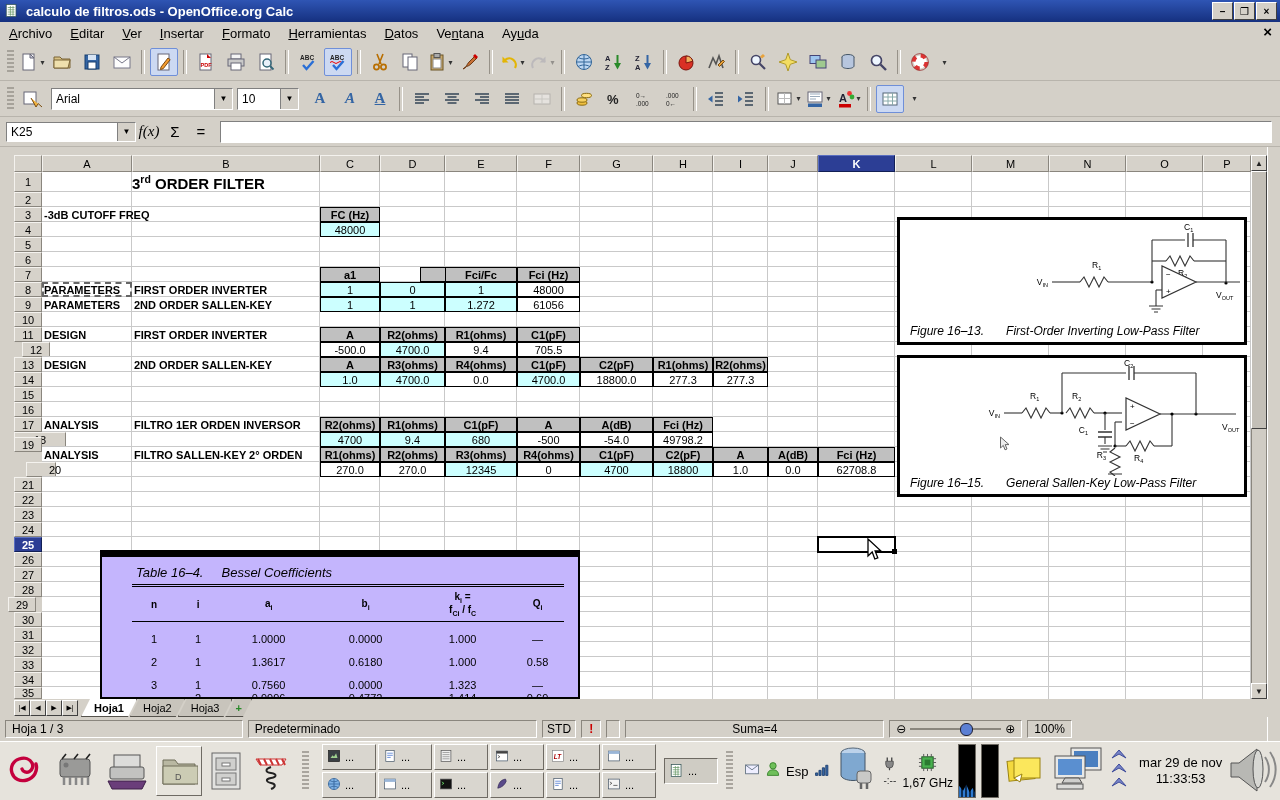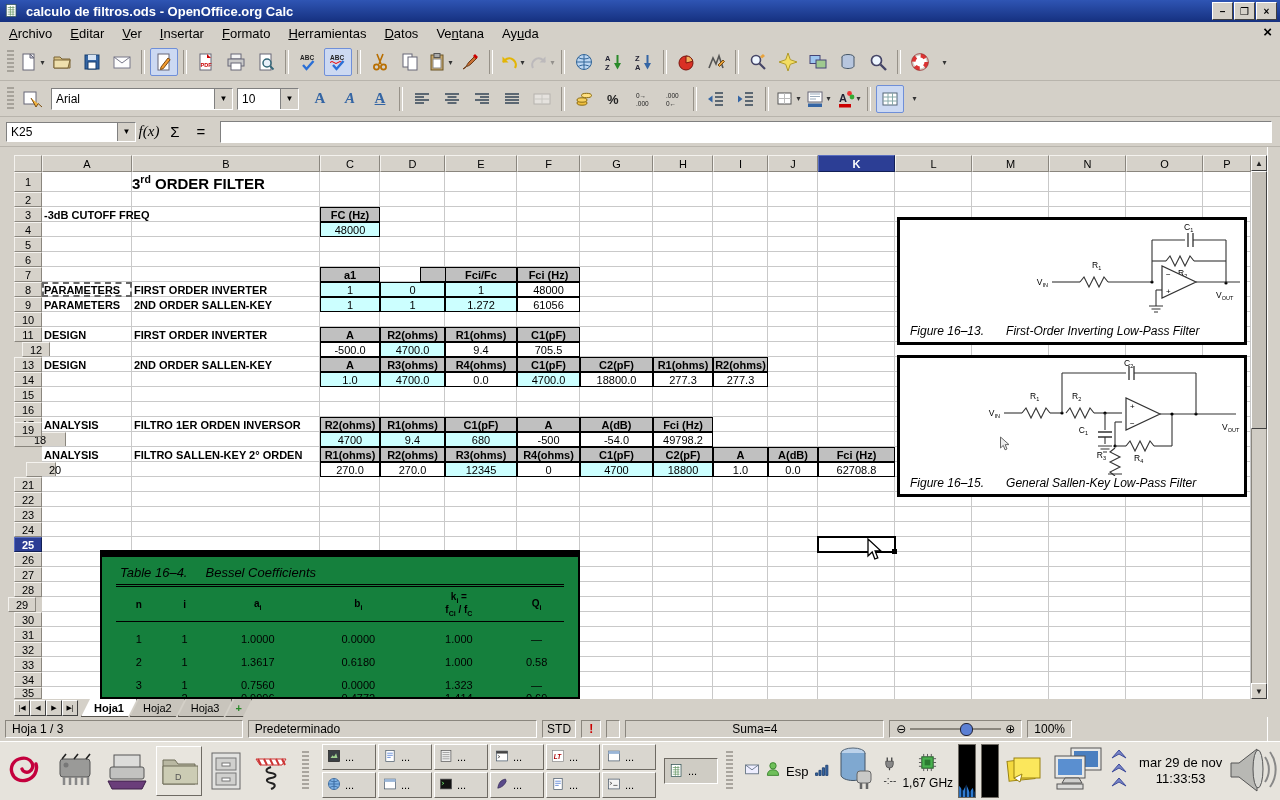--- a/index.html
+++ b/index.html
@@ -59,21 +59,21 @@
   .cell.white{background:#fff;justify-content:center;border:1px solid #000;}
   .sp{text-decoration:underline wavy #e00000 1px;text-underline-offset:2px;}
   
   .sb{background:#d0ccc4;border:1px solid #8a867e;box-sizing:border-box;}
   .sbtn{background:#d4d0c8;border:1px solid;border-color:#fff #404040 #404040 #fff;display:flex;align-items:center;justify-content:center;font-size:8px;color:#222;box-sizing:border-box;}
   .sthumb{background:#c3bfb7;border:1px solid;border-color:#fff #404040 #404040 #fff;box-sizing:border-box;}
   
   .figframe{background:#fff;border:3px solid #000;box-sizing:border-box;z-index:6;}
   .figcap{position:absolute;left:10px;bottom:4px;font-style:italic;font-size:12px;white-space:nowrap;}
   .figcap .gap{display:inline-block;width:22px;}
-  #bessel{background:#15803d;border:2px solid #000;border-top:7px solid #000;box-sizing:border-box;z-index:6;overflow:hidden;}
+  #bessel{background:#c4b5fd;border:2px solid #000;border-top:7px solid #000;box-sizing:border-box;z-index:6;overflow:hidden;padding-left:16px;}
   #btitle{font-style:italic;font-size:13px;margin:8px 0 4px 18px;}
   .brule{height:1px;background:#000;margin:0 14px;}
   .brow{display:flex;margin:0 14px;font-size:11px;}
   .bcell{text-align:center;}
   .bc0{width:50px}.bc1{width:50px}.bc2{width:110px}.bc3{width:110px}.bc4{width:110px}.bc5{width:60px}
   #bhead{font-weight:bold;font-size:10px;align-items:center;padding:4px 0;}
   sub{font-size:70%;} sup{font-size:70%;}
   
   #tabbar{left:0;top:699px;width:1280px;height:18px;background:#d4d0c8;display:flex;align-items:stretch;z-index:8;}
   .tnav{width:16px;height:16px;margin-top:1px;background:#d4d0c8;border:1px solid;border-color:#fff #404040 #404040 #fff;display:flex;align-items:center;justify-content:center;font-size:7px;box-sizing:border-box;}
@@ -487,21 +487,21 @@
     <div class="abs rowhdr" style="left: 14px; top: 297px; width: 28px; height: 15px;">9</div>
     <div class="abs rowhdr" style="left: 14px; top: 312px; width: 28px; height: 15px;">10</div>
     <div class="abs rowhdr" style="left: 14px; top: 327px; width: 28px; height: 15px;">11</div>
     <div class="abs rowhdr" style="left: 14px; top: 342px; width: 28px; height: 15px; margin-left: 8px;">12</div>
     <div class="abs rowhdr" style="left: 14px; top: 357px; width: 28px; height: 15px;">13</div>
     <div class="abs rowhdr" style="left: 14px; top: 372px; width: 28px; height: 15px;">14</div>
     <div class="abs rowhdr" style="left: 14px; top: 387px; width: 28px; height: 15px;">15</div>
     <div class="abs rowhdr" style="left: 14px; top: 402px; width: 28px; height: 15px;">16</div>
     <div class="abs rowhdr" style="left: 14px; top: 417px; width: 28px; height: 15px;">17</div>
     <div class="abs rowhdr" style="left: 14px; top: 432px; width: 52px; height: 15px;">18</div>
-    <div class="abs rowhdr" style="left: 14px; top: 422px; width: 28px; height: 15px;">19</div>
+    <div class="abs rowhdr" style="left: 14px; top: 437px; width: 28px; height: 15px;">19</div>
     <div class="abs rowhdr" style="left: 26px; top: 462px; width: 28px; height: 15px; padding-left: 28px;">20</div>
     <div class="abs rowhdr" style="left: 14px; top: 477px; width: 28px; height: 15px;">21</div>
     <div class="abs rowhdr" style="left: 14px; top: 492px; width: 28px; height: 15px;">22</div>
     <div class="abs rowhdr" style="left: 14px; top: 507px; width: 28px; height: 15px;">23</div>
     <div class="abs rowhdr" style="left: 14px; top: 522px; width: 28px; height: 15px;">24</div>
     <div class="abs rowhdr hdrsel" style="left: 14px; top: 537px; width: 28px; height: 15px;">25</div>
     <div class="abs rowhdr" style="left: 14px; top: 552px; width: 28px; height: 15px;">26</div>
     <div class="abs rowhdr" style="left: 14px; top: 567px; width: 28px; height: 15px;">27</div>
     <div class="abs rowhdr" style="left: 14px; top: 582px; width: 28px; height: 15px;">28</div>
     <div class="abs rowhdr" style="left: 8px; top: 597px; width: 28px; height: 15px;">29</div>

